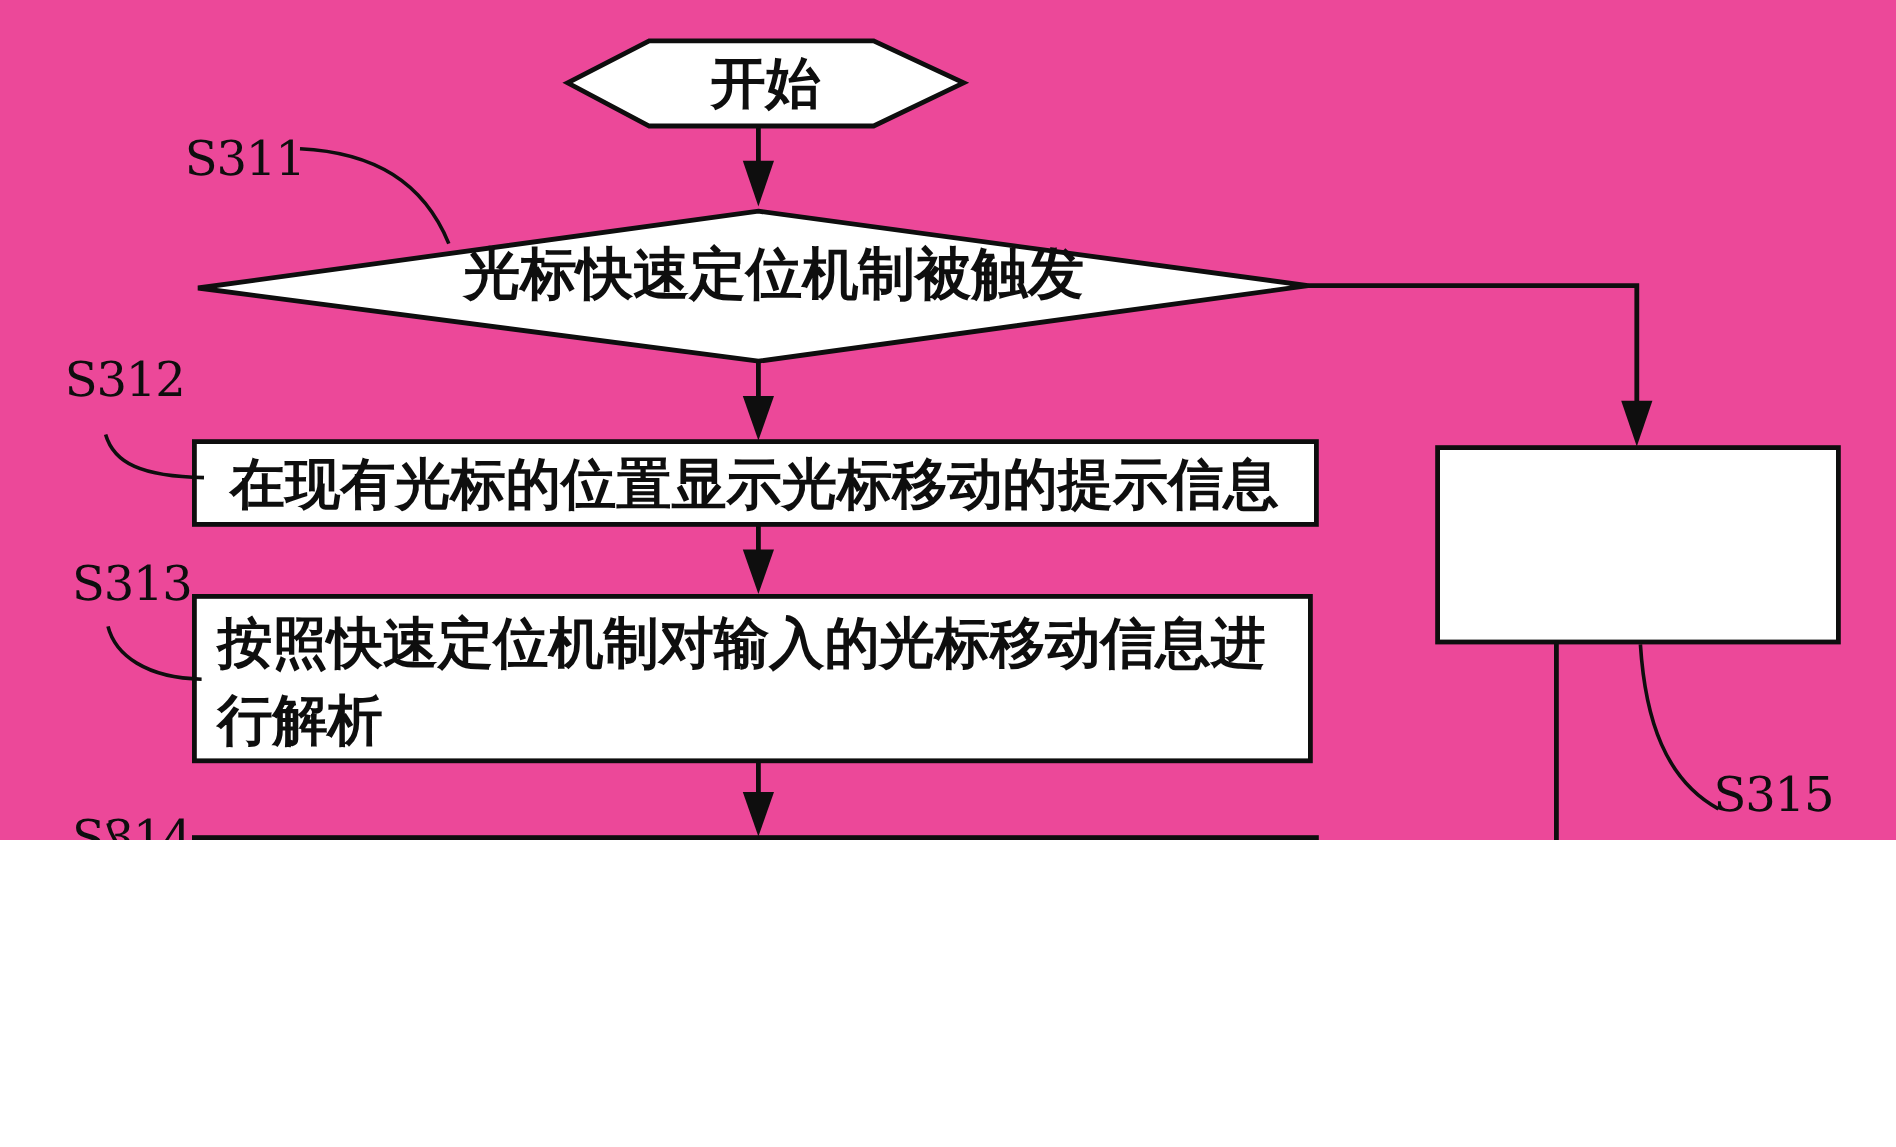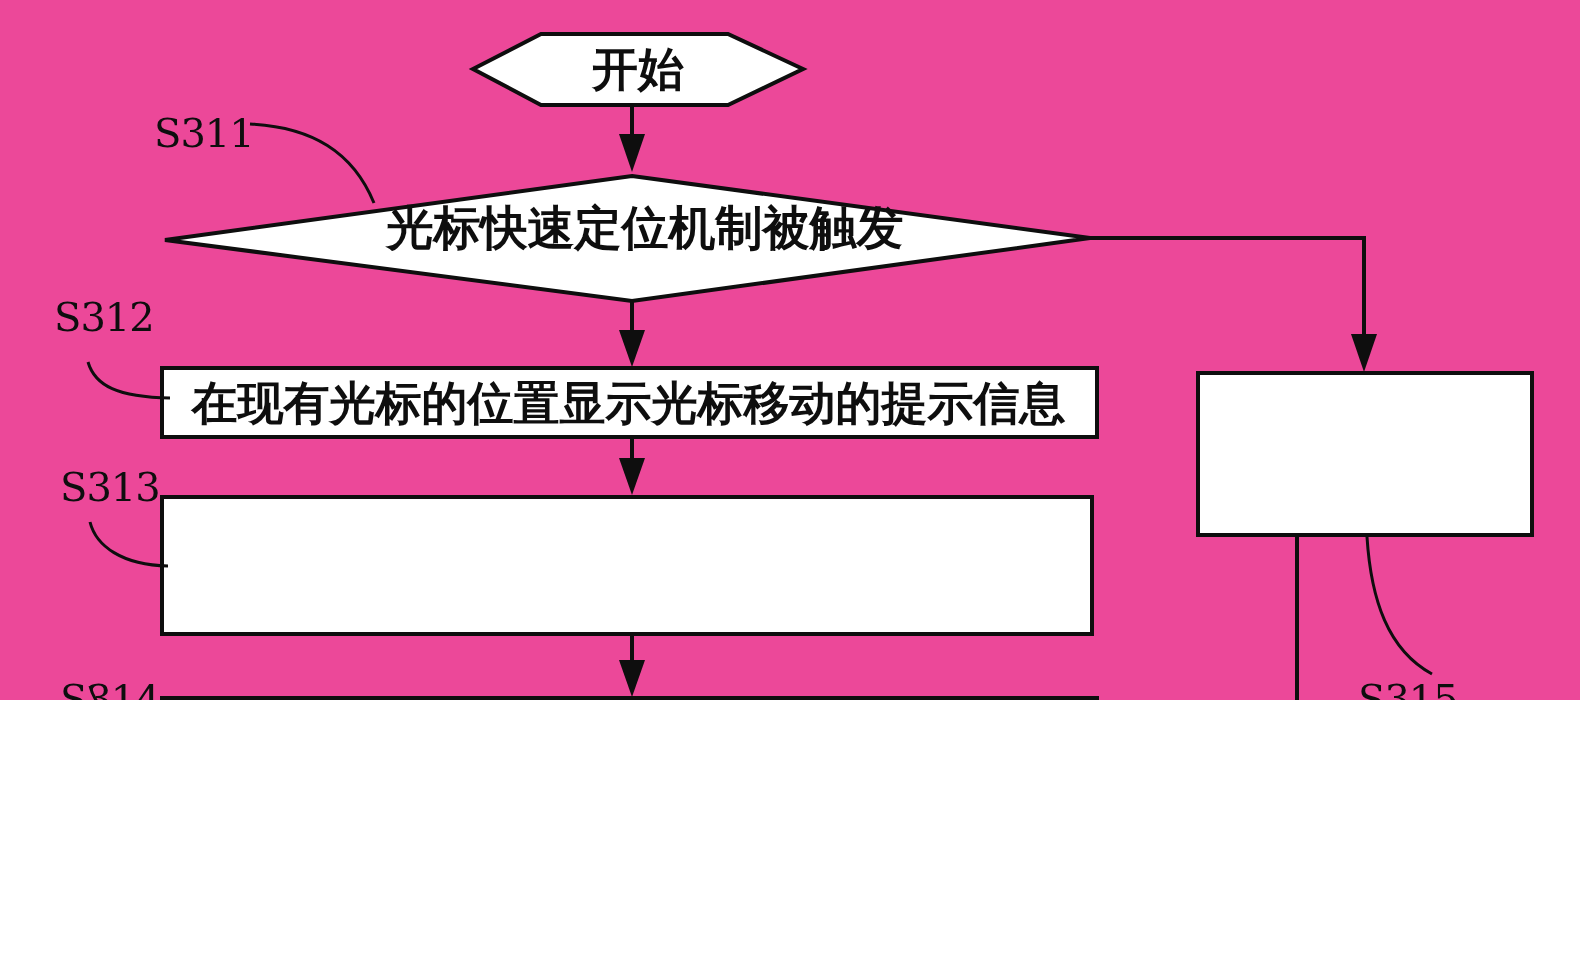--- a/index.html
+++ b/index.html
@@ -55,21 +55,21 @@
   .decision-label{ left: 265px;  top: 198px; width: 760px; height: 60px; font-size: 47px; }
   .s312-label    { left: 162px;  top: 368px; width: 933px; height: 70px; }
   .s313-label    { left: 181px;  top: 504px; width: 890px; line-height: 64px; }
   .s314-label    { left: 162px;  top: 698px; width: 933px; height: 66px; }
   .s315-label    { left: 1212px; top: 392px; width: 300px; line-height: 62px; }
   .end-label     { left: 467px;  top: 832px; width: 333px; height: 70px; }
   .ref-s311 { left: 126px;  top: 110px; margin-left: 28px; }
   .ref-s312 { left: 54px;   top: 294px; }
   .ref-s313 { left: 60px;   top: 464px; }
   .ref-s314 { left: 60px;   top: 676px; }
-  .ref-s315 { left: 1358px; top: 640px; margin-top: 36px; }
+  .ref-s315 { left: 1428px; top: 640px; }
 </style>
 </head>
 <body>
 
 <div class="canvas">
 
   <svg class="wires" viewBox="0 0 1580 956">
 
     <polygon points="473,69 541,34 728,34 803,69 728,105 541,105" fill="#ffffff" stroke="#0e0e0e" stroke-width="4"></polygon>
 
@@ -110,20 +110,21 @@
     <path d="M 88,362 C 95,386 118,397 170,398" fill="none" stroke="#0e0e0e" stroke-width="3"></path>
     <path d="M 90,522 C 96,546 122,565 168,566" fill="none" stroke="#0e0e0e" stroke-width="3"></path>
     <path d="M 90,686 C 96,710 120,729 162,731" fill="none" stroke="#0e0e0e" stroke-width="3"></path>
     <path d="M 1367,537 C 1371,600 1388,650 1432,674" fill="none" stroke="#0e0e0e" stroke-width="3"></path>
   </svg>
 
   <div class="txt center start-label">开始</div>
 
   <div class="txt center s312-label">在现有光标的位置显示光标移动的提示信息</div>
   <div class="txt center decision-label">光标快速定位机制被触发</div>
+  <div class="txt wrap s313-label">按照快速定位机制对输入的光标移动信息进行解析</div>
 
   <div class="stepref ref-s311">S311</div>
   <div class="stepref ref-s312">S312</div>
   <div class="stepref ref-s313">S313</div>
   <div class="stepref ref-s314">S314</div>
   <div class="stepref ref-s315">S315</div>
 
 </div>
 
 </body></html>

